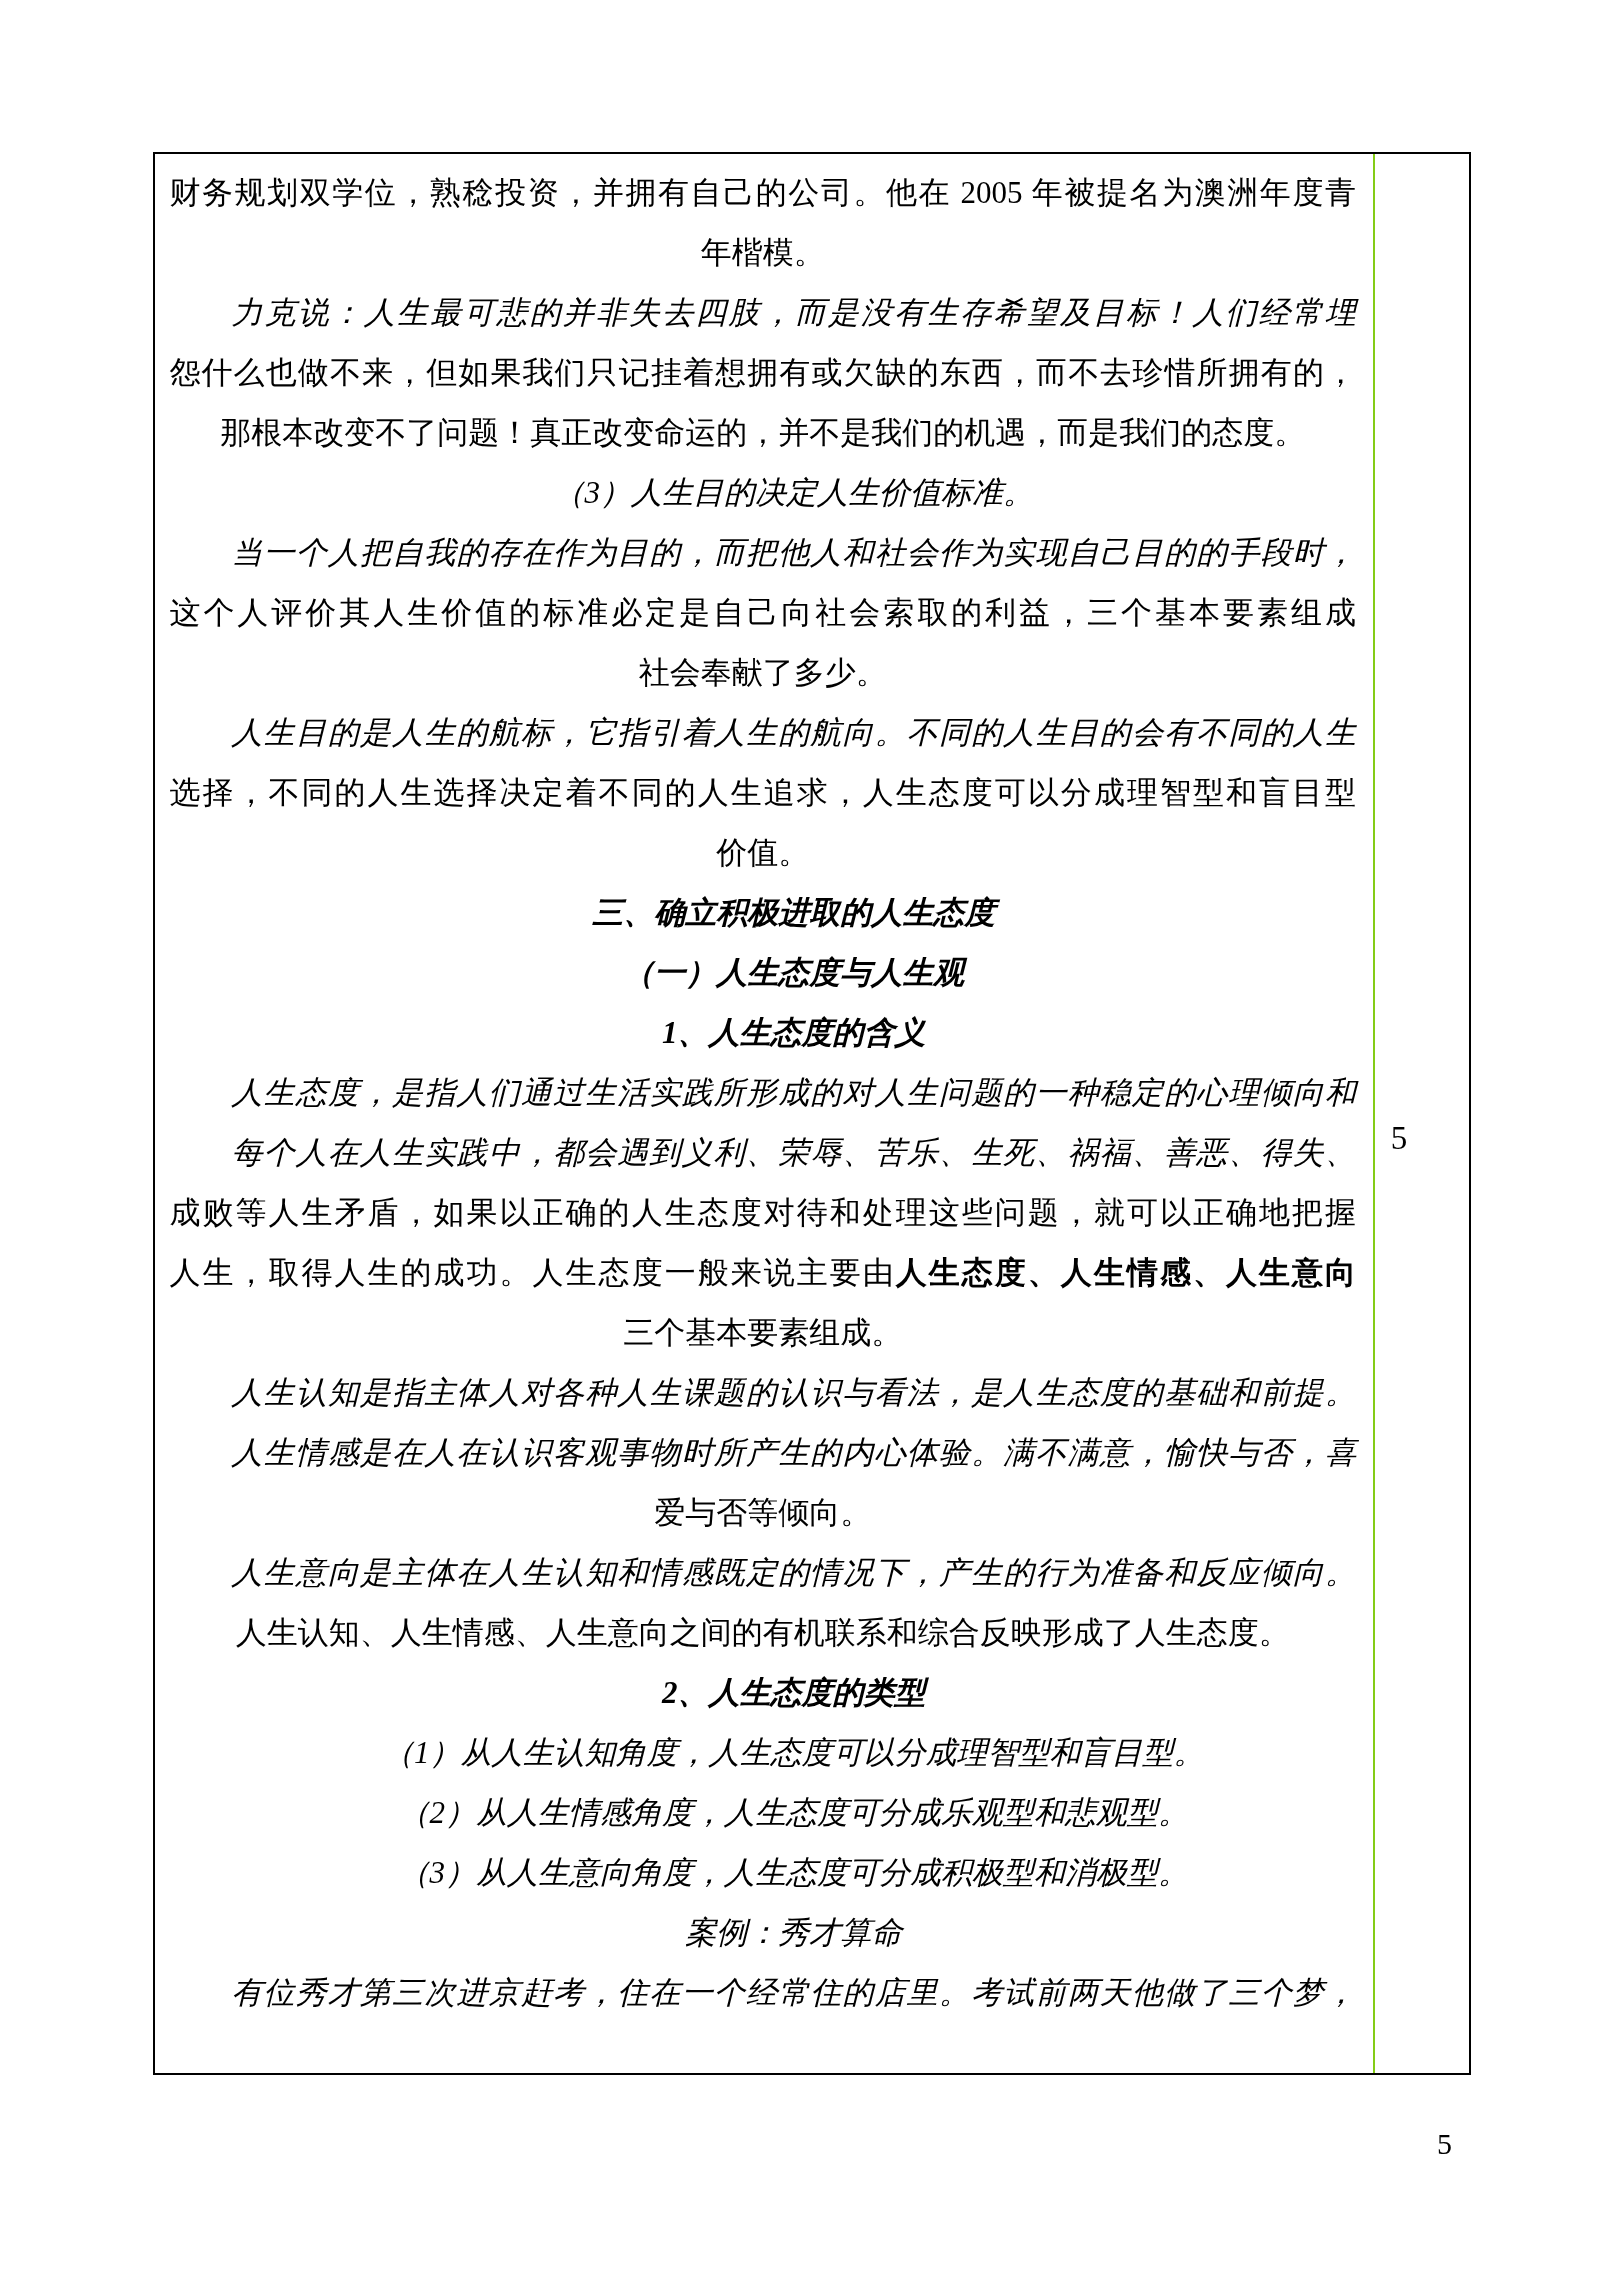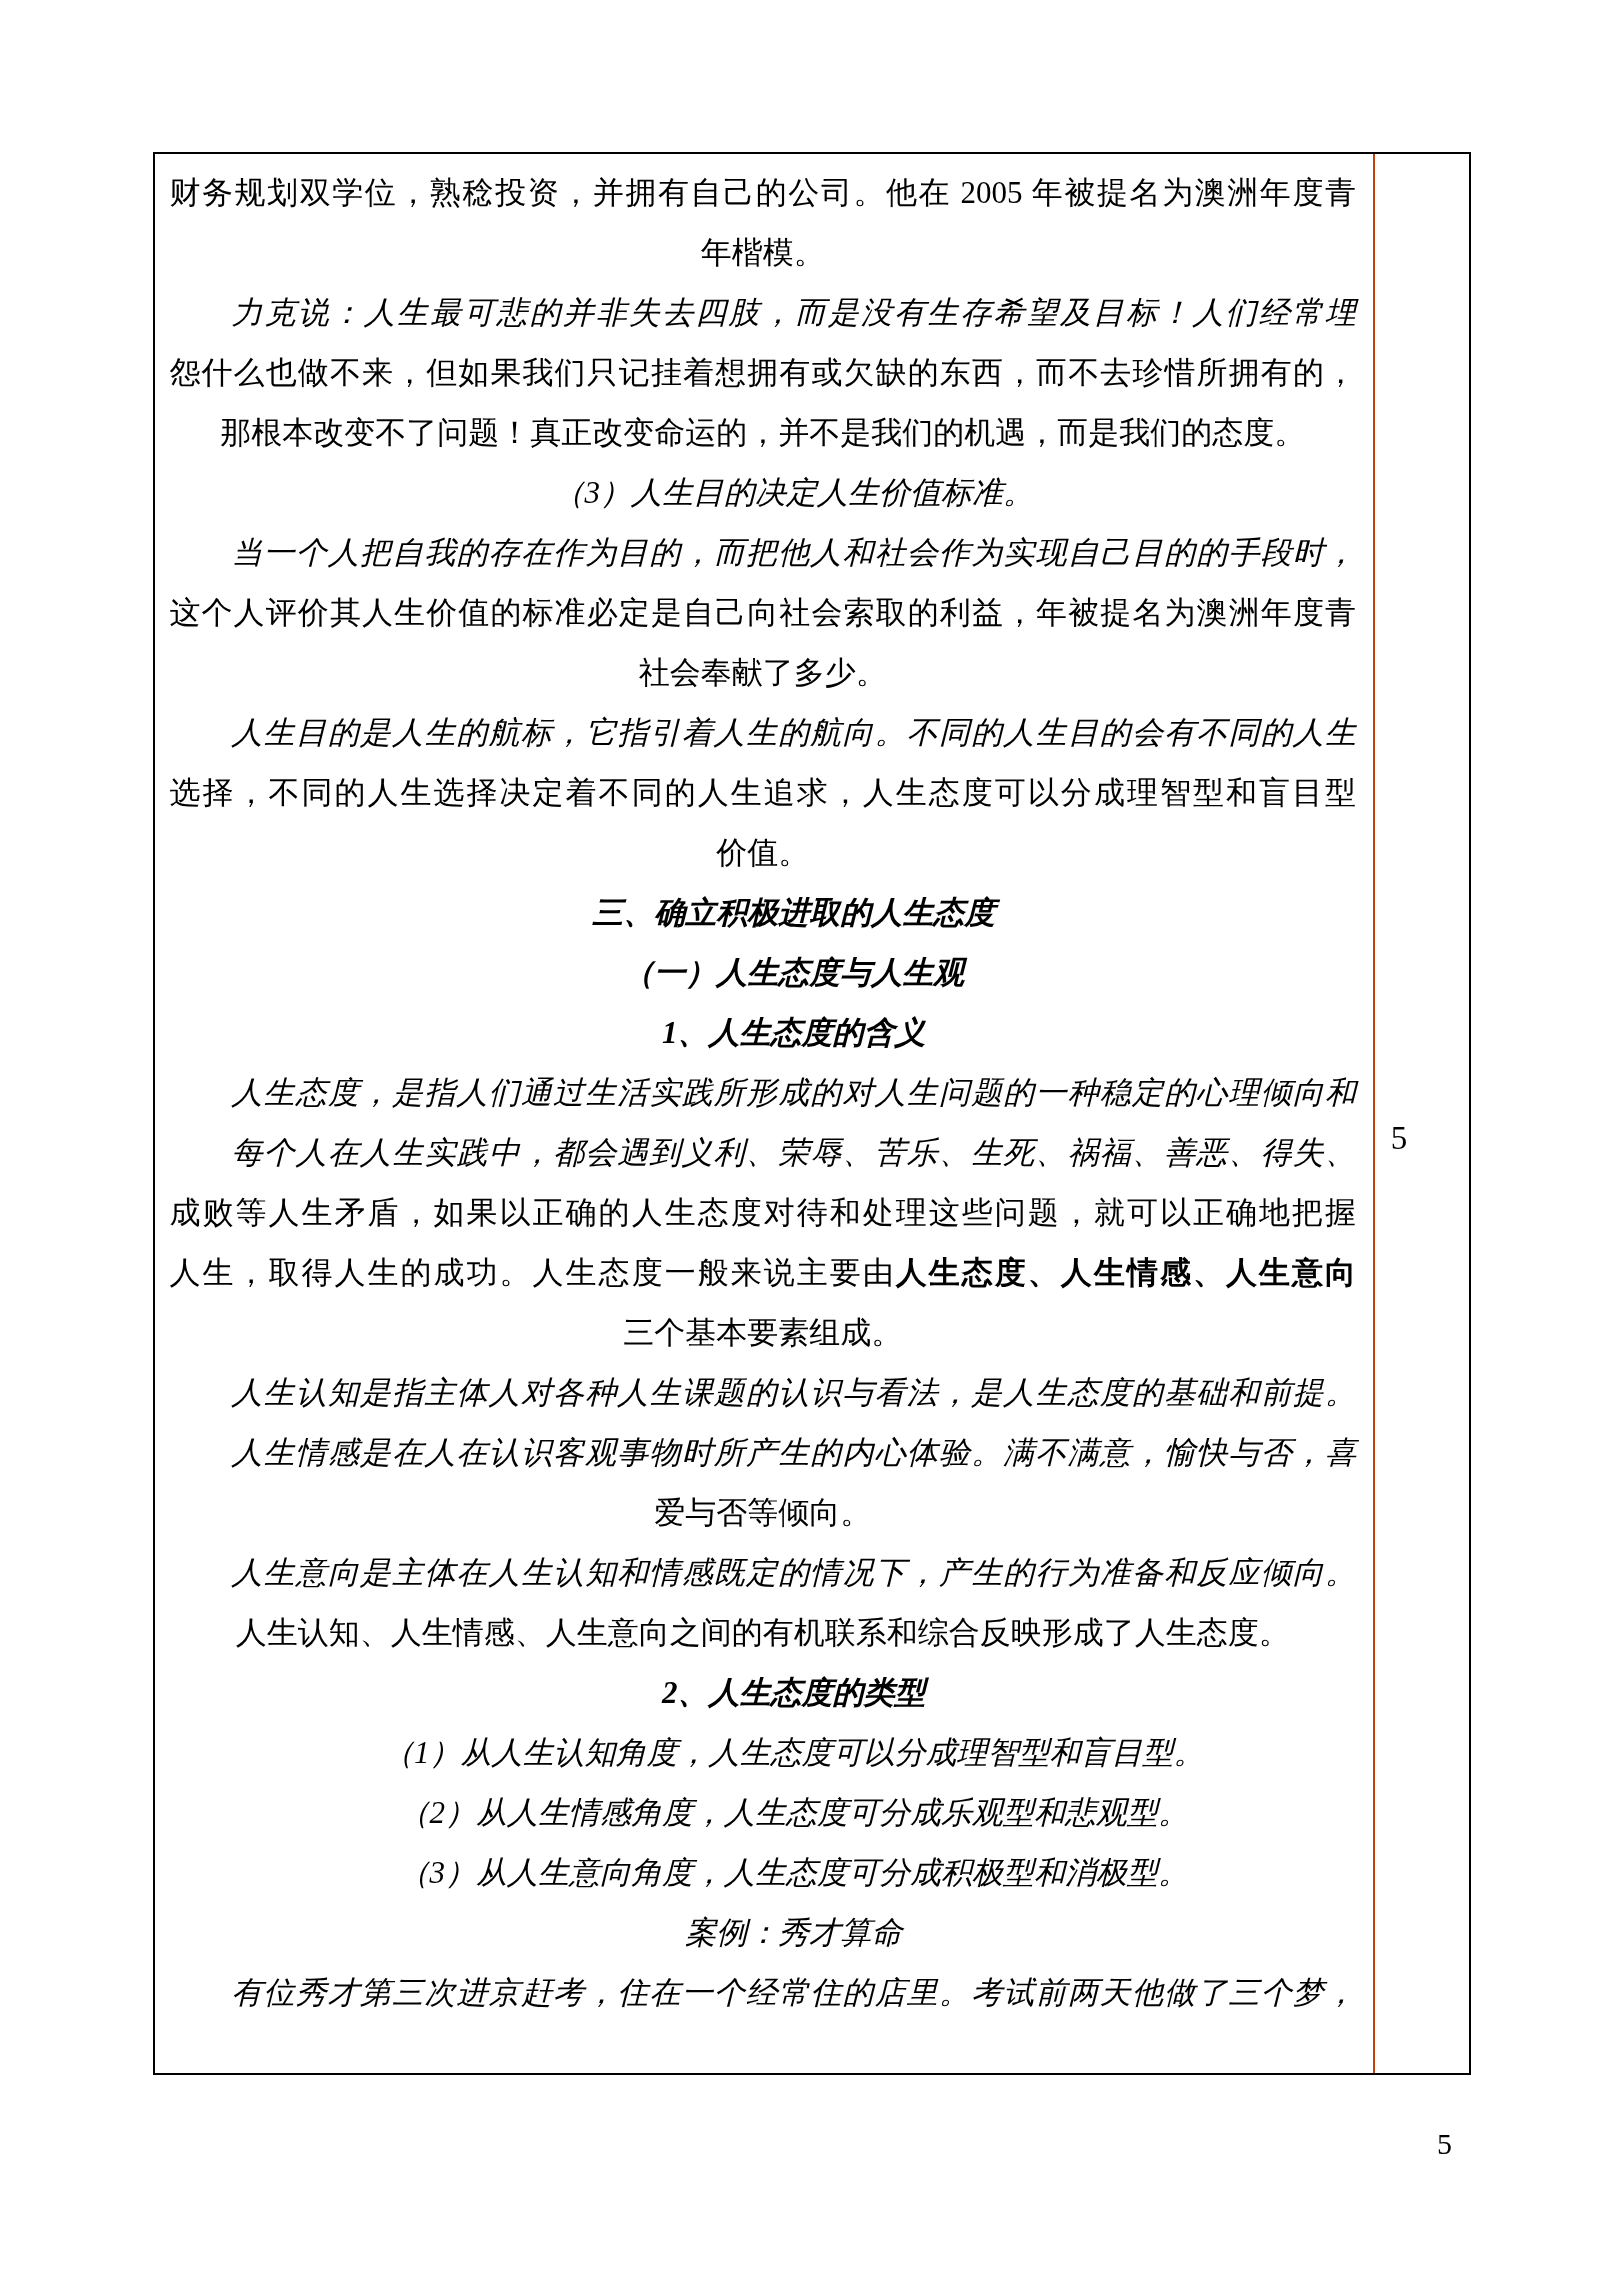--- a/index.html
+++ b/index.html
@@ -23,21 +23,21 @@
     height: 1923px;
     box-sizing: border-box;
     border: 2px solid #000;
     border-bottom-width: 2.6px;
     display: flex;
     background: #fff;
   }
   .cell-main {
     box-sizing: border-box;
     width: 1220px;
-    border-right: 2px solid #c2410c;
+    border-right: 2px solid #84cc16;
     padding: 8.5px 17px 0 14.4px;
     overflow: visible;
   }
   .cell-side {
     flex: 1;
     position: relative;
   }
   .tl {
     height: 60px;
     line-height: 60px;
@@ -71,21 +71,21 @@
 
 <div class="doc-table">
   <div class="cell-main">
       <div class="tl j"><span>财务规划双学位，熟稔投资，并拥有自己的公司。他在 2005 年被提名为澳洲年度青</span></div>
       <div class="tl"><span>年楷模。</span></div>
       <div class="tl j i"><span>力克说：人生最可悲的并非失去四肢，而是没有生存希望及目标！人们经常埋</span></div>
       <div class="tl j"><span>怨什么也做不来，但如果我们只记挂着想拥有或欠缺的东西，而不去珍惜所拥有的，</span></div>
       <div class="tl"><span>那根本改变不了问题！真正改变命运的，并不是我们的机遇，而是我们的态度。</span></div>
       <div class="tl i"><span>（3）人生目的决定人生价值标准。</span></div>
       <div class="tl j i"><span>当一个人把自我的存在作为目的，而把他人和社会作为实现自己目的的手段时，</span></div>
-      <div class="tl j"><span>这个人评价其人生价值的标准必定是自己向社会索取的利益，年被提名为澳洲年度青</span></div>
+      <div class="tl j"><span>这个人评价其人生价值的标准必定是自己向社会索取的利益，三个基本要素组成</span></div>
       <div class="tl"><span>社会奉献了多少。</span></div>
       <div class="tl j i"><span>人生目的是人生的航标，它指引着人生的航向。不同的人生目的会有不同的人生</span></div>
       <div class="tl j"><span>选择，不同的人生选择决定着不同的人生追求，人生态度可以分成理智型和盲目型</span></div>
       <div class="tl"><span>价值。</span></div>
       <div class="tl i b"><span>三、确立积极进取的人生态度</span></div>
       <div class="tl i b"><span>（一）人生态度与人生观</span></div>
       <div class="tl i b"><span>1、人生态度的含义</span></div>
       <div class="tl j i"><span>人生态度，是指人们通过生活实践所形成的对人生问题的一种稳定的心理倾向和</span></div>
       <div class="tl j i"><span>每个人在人生实践中，都会遇到义利、荣辱、苦乐、生死、祸福、善恶、得失、</span></div>
       <div class="tl j"><span>成败等人生矛盾，如果以正确的人生态度对待和处理这些问题，就可以正确地把握</span></div>

